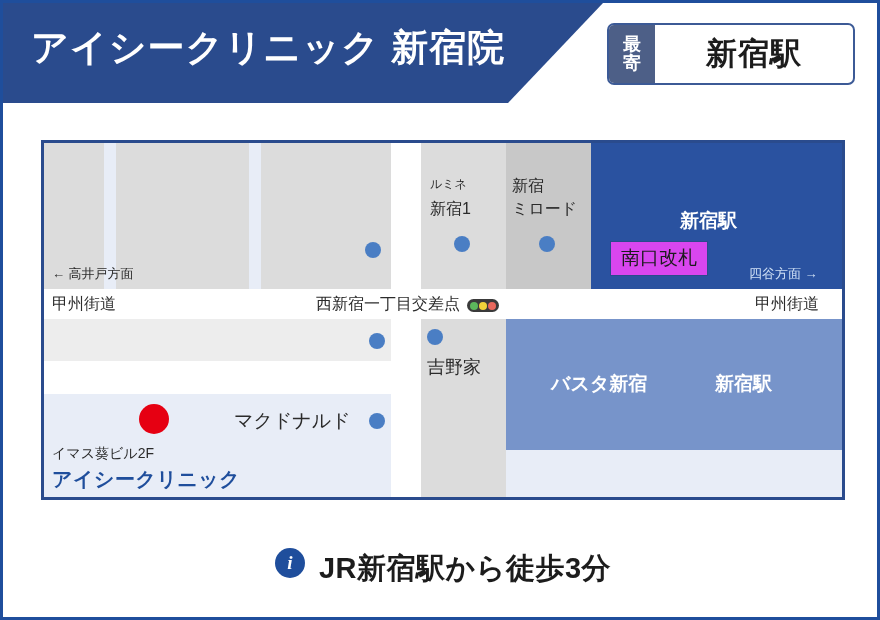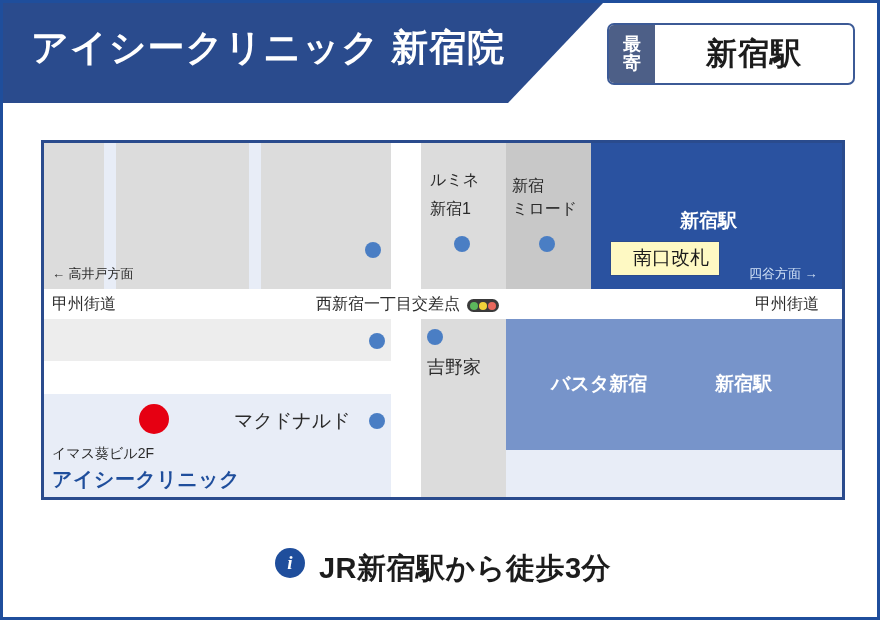--- a/index.html
+++ b/index.html
@@ -80,22 +80,22 @@
   .lbl{position:absolute;white-space:nowrap;color:#2b2b2b;}
   .lbl-w{color:#ffffff;font-weight:bold;}
   .dot{position:absolute;width:16px;height:16px;border-radius:50%;
        background:#4a7ec4;}
   .dot-red{position:absolute;width:30px;height:30px;border-radius:50%;
        background:#e60012;}
 
   
   #gate{
     position:absolute;
-    background:#fef9c3;border:1px solid #2a4b8d;
-    padding:3px 10px 4px 22px;
+    background:#d946ef;border:1px solid #2a4b8d;
+    padding:3px 10px 4px 10px;
     font-size:19px;color:#1c1c1c;white-space:nowrap;
   }
 
   
   #signal{
     position:absolute;
     width:32px;height:13px;border-radius:7px;
     background:#3a3a3a;
     display:flex;align-items:center;justify-content:space-around;
     padding:0 2px;box-sizing:border-box;
@@ -151,21 +151,21 @@
     <div class="blk" style="left:72px;top:0;width:133px;height:146px;background:#dcdcdc;"></div>
     <div class="blk" style="left:205px;top:0;width:12px;height:146px;background:#e8edf7;"></div>
     <div class="blk" style="left:217px;top:0;width:130px;height:146px;background:#dcdcdc;"></div>
 
     <div class="blk" style="left:377px;top:0;width:85px;height:146px;background:#dcdcdc;"></div>
     <div class="blk" style="left:462px;top:0;width:85px;height:146px;background:#c8c8c8;"></div>
     <div class="blk" style="left:547px;top:0;width:251px;height:146px;background:#2a52a0;"></div>
 
     <div class="dot" style="left:321px;top:99px;"></div>
 
-    <div class="lbl" style="left:386px;top:27px;font-size:16px;">ルミネ</div>
+    <div class="lbl" style="left:386px;top:33px;font-size:12px;">ルミネ</div>
     <div class="lbl" style="left:386px;top:56px;font-size:16px;">新宿1</div>
     <div class="dot" style="left:410px;top:93px;"></div>
 
     <div class="lbl" style="left:468px;top:33px;font-size:16px;">新宿</div>
     <div class="lbl" style="left:468px;top:56px;font-size:16px;">ミロード</div>
     <div class="dot" style="left:495px;top:93px;"></div>
 
     <div class="lbl lbl-w" style="left:636px;top:65px;font-size:19px;">新宿駅</div>
     <div id="gate" style="left:566px;top:98px;">南口改札</div>
     <div class="lbl" style="left:705px;top:122px;font-size:13px;color:#cfe0f5;">四谷方面 →</div>

